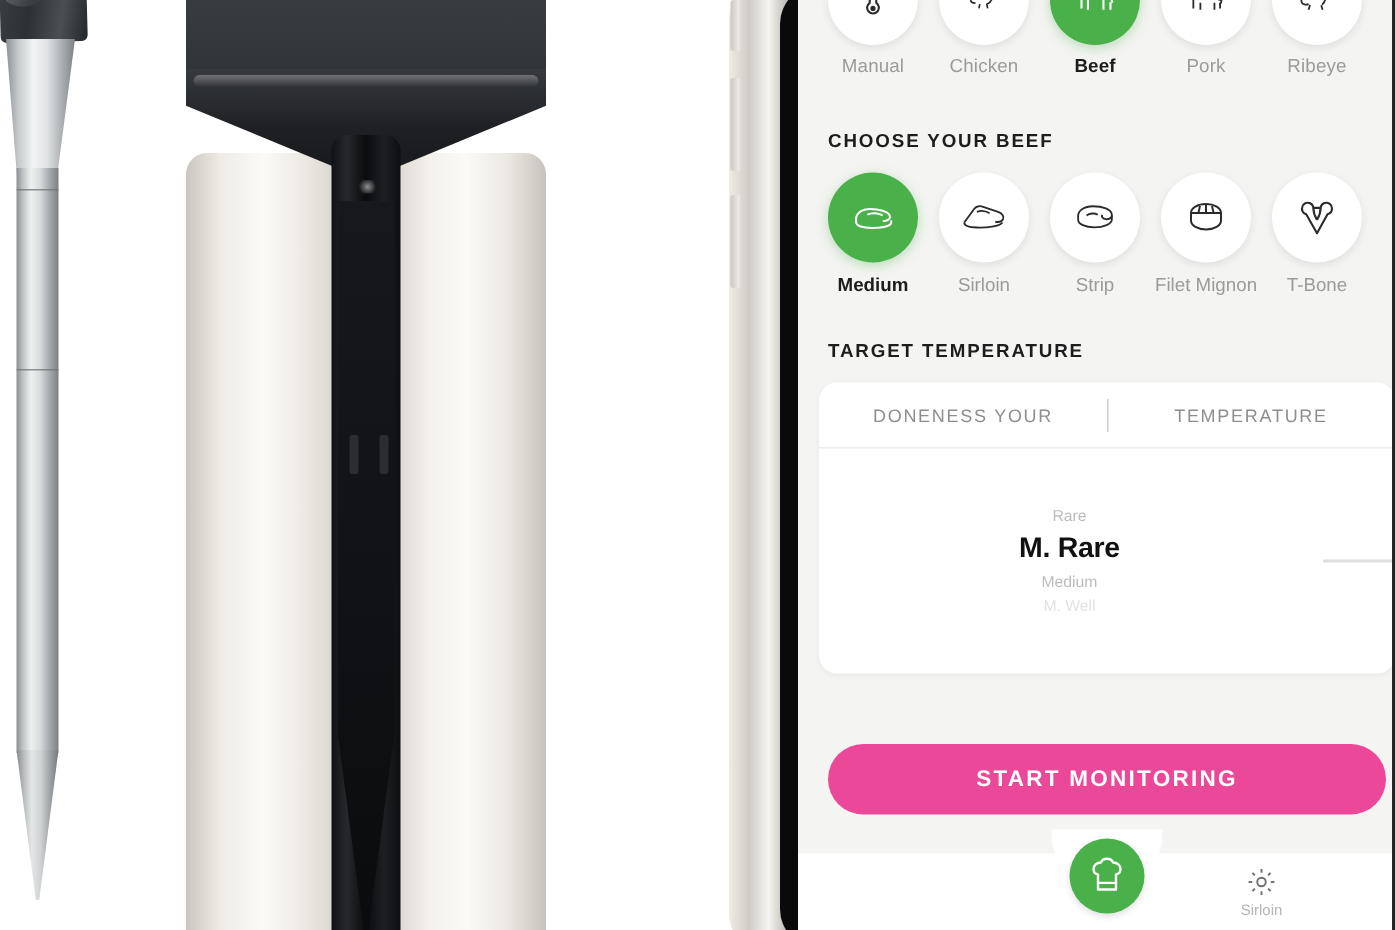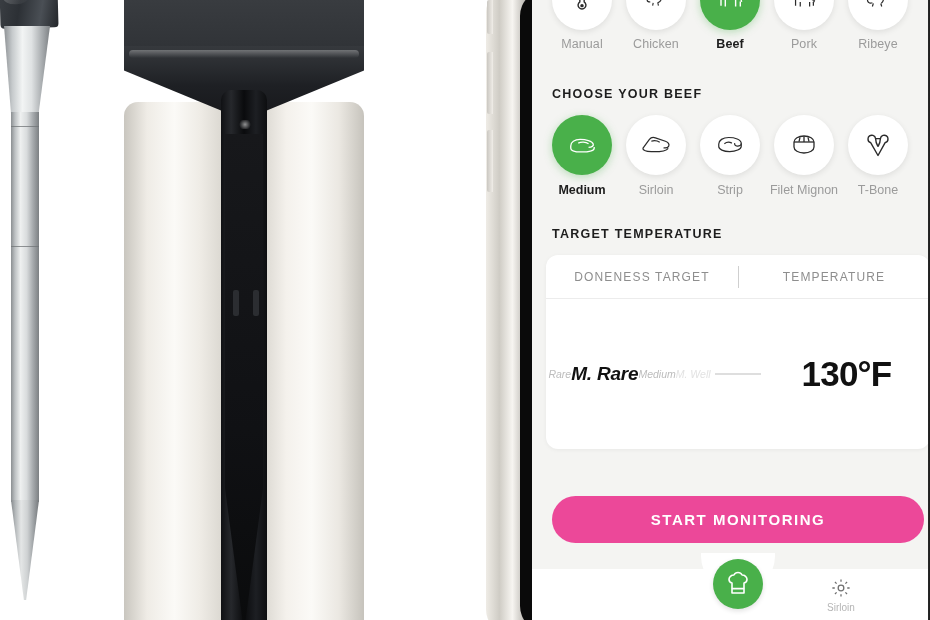--- a/index.html
+++ b/index.html
@@ -142,21 +142,21 @@
 
   .card {
     margin: 14px 14px 0 14px; background:#fff; border-radius:12px;
     box-shadow:0 1px 4px rgba(0,0,0,.05); overflow:hidden;
   }
   .card-head { display:flex; height:44px; align-items:center; border-bottom:1px solid #ececec; position:relative;}
   .card-head .col { flex:1; text-align:center; font-size:12px; letter-spacing:1.15px; color:#8e8e8e; }
   .head-div { position:absolute; left:50%; top:11px; width:1px; height:22px; background:#cfcfcf; }
 
   .card-body { height:150px; display:flex; align-items:center; }
-  .don-col { flex:1; display:flex; flex-direction:row; align-items:center; justify-content:center;font-style:italic; }
+  .don-col { flex:1; display:flex; flex-direction:column; align-items:center; justify-content:center; }
   .don { font-size:10.5px; color:#bcbcbc; line-height:16px; }
   .don.sel { font-size:19px; font-weight:bold; color:#111; line-height:28px; letter-spacing:-.2px; }
   .don.faint { color:#e2e2e2; }
   .dash { width:46px; height:2px; background:#dedede; margin:0 2px; flex:none; }
   .temp-col { flex:1; display:flex; align-items:center; justify-content:center; }
   .temp-val { font-size:35px; font-weight:bold; color:#111; letter-spacing:-.8px; }
 
   .cta {
     margin: 47px 20px 0 20px; height:47px; background:#ec4899; border-radius:24px;
     display:flex; align-items:center; justify-content:center;
@@ -329,35 +329,32 @@
             </svg>
           </div>
           <div class="cut-label">T-Bone</div>
         </div>
       </div>
 
       <div class="sec-title" style="margin-top:30px">TARGET TEMPERATURE</div>
 
       <div class="card">
         <div class="card-head">
-          <div class="col">DONENESS TARGET</div>
+          <div class="col">DONENESS YOUR</div>
           <div class="head-div"></div>
           <div class="col">TEMPERATURE</div>
         </div>
         <div class="card-body">
           <div class="don-col">
             <div class="don">Rare</div>
             <div class="don sel">M. Rare</div>
             <div class="don">Medium</div>
             <div class="don faint">M. Well</div>
           </div>
           <div class="dash"></div>
-          <div class="temp-col">
-            <div class="temp-val">130°F</div>
-          </div>
         </div>
       </div>
 
       <div class="cta">START MONITORING</div>
 
       <div class="tabbar">
         <div class="tab-notch"></div>
         <div class="tab">
           <div class="fab">
             <svg width="26" height="26" viewBox="0 0 26 26" fill="none" stroke="#ffffff" stroke-width="1.6" stroke-linejoin="round">

